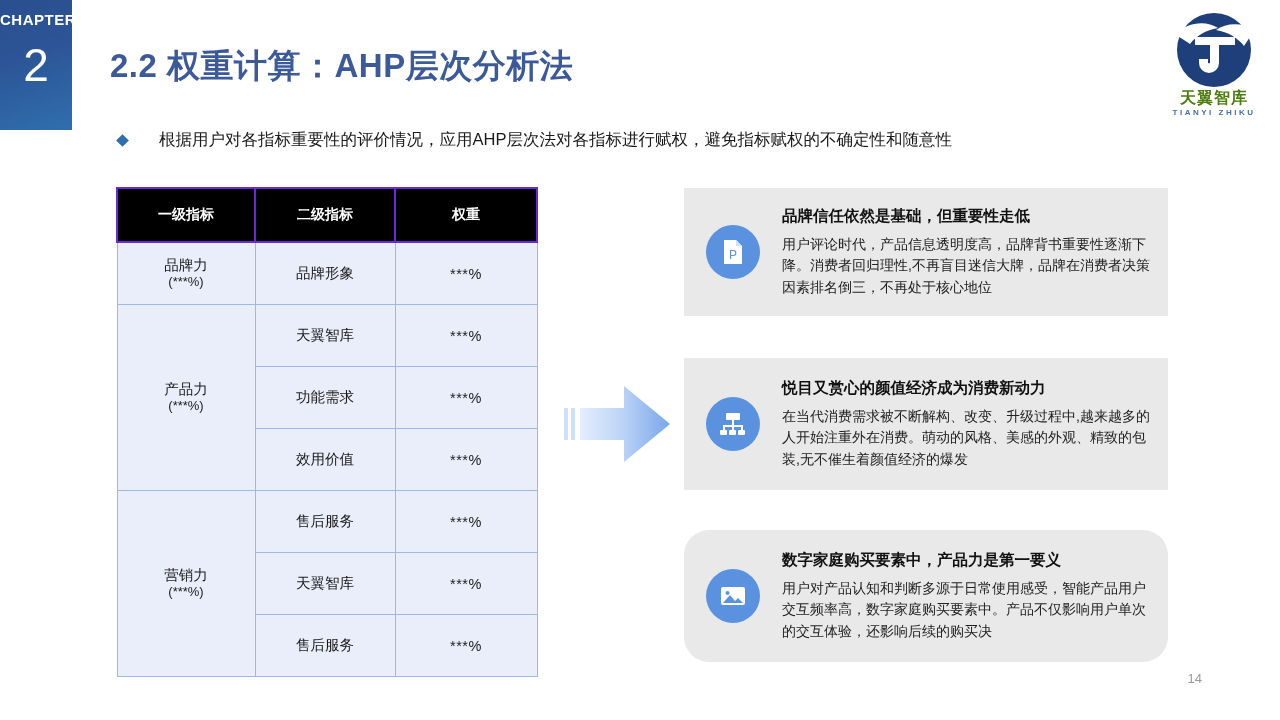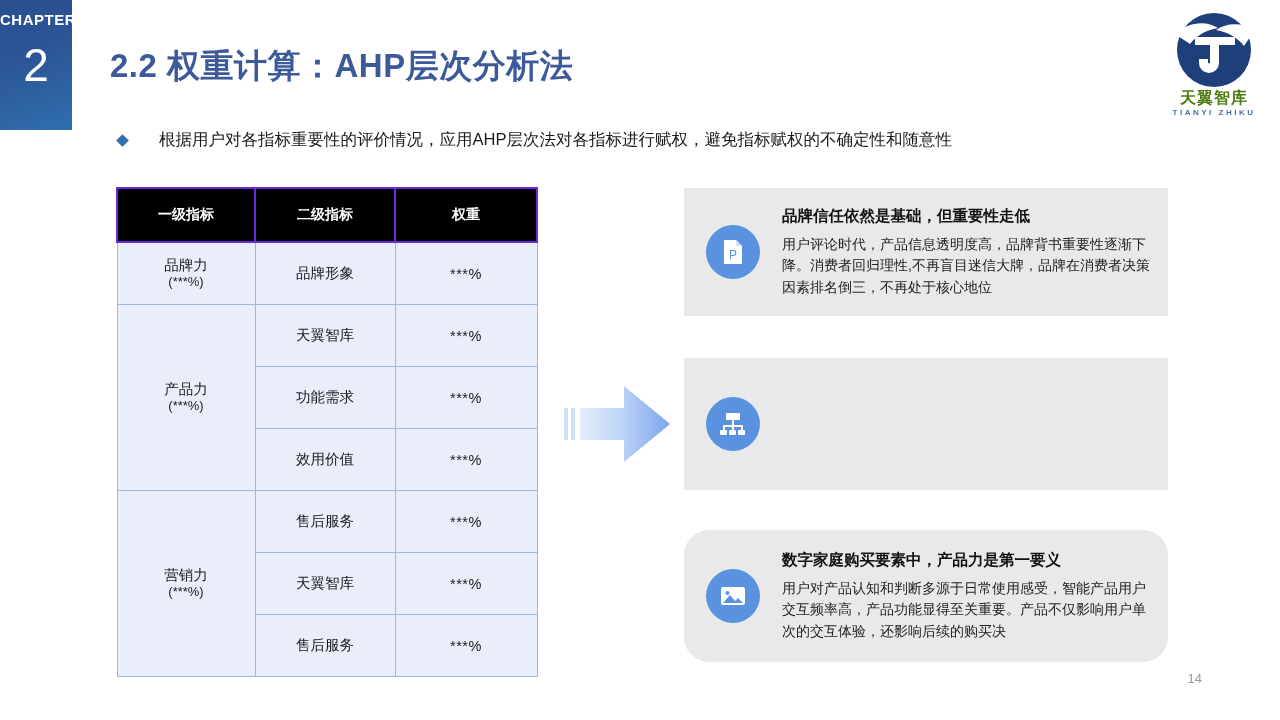--- a/index.html
+++ b/index.html
@@ -354,31 +354,35 @@
         <rect x="14" y="11" width="2" height="5" fill="#ffffff"></rect>
         <rect x="5" y="16" width="20" height="2" fill="#ffffff"></rect>
         <rect x="5" y="17" width="2" height="4" fill="#ffffff"></rect>
         <rect x="14" y="17" width="2" height="4" fill="#ffffff"></rect>
         <rect x="23" y="17" width="2" height="4" fill="#ffffff"></rect>
         <rect x="2" y="21" width="7" height="5" rx="1" fill="#ffffff"></rect>
         <rect x="11" y="21" width="7" height="5" rx="1" fill="#ffffff"></rect>
         <rect x="20" y="21" width="7" height="5" rx="1" fill="#ffffff"></rect>
       </svg>
     </div>
+    <div class="card-body">
+      <div class="card-title">悦目又赏心的颜值经济成为消费新动力</div>
+      <div class="card-desc">在当代消费需求被不断解构、改变、升级过程中,越来越多的人开始注重外在消费。萌动的风格、美感的外观、精致的包装,无不催生着颜值经济的爆发</div>
+    </div>
   </div>
 
   <div class="card card-3">
     <div class="card-icon">
       <svg width="30" height="30" viewBox="0 0 30 30">
         <rect x="3" y="6" width="24" height="18" rx="2" fill="#ffffff"></rect>
         <circle cx="9.5" cy="12" r="2" fill="#5b92e0"></circle>
         <path d="M5 22 L12 14 L17 20 L20 17 L25 22 Z" fill="#5b92e0"></path>
       </svg>
     </div>
     <div class="card-body">
       <div class="card-title">数字家庭购买要素中，产品力是第一要义</div>
-      <div class="card-desc">用户对产品认知和判断多源于日常使用感受，智能产品用户交互频率高，产品功能显得至关重要。产品不仅影响用户单次的交互体验，还影响后续的购买决</div>
+      <div class="card-desc">用户对产品认知和判断多源于日常使用感受，智能产品用户交互频率高，数字家庭购买要素中。产品不仅影响用户单次的交互体验，还影响后续的购买决</div>
     </div>
   </div>
 
   <div class="page-number">14</div>
 
 </div>
 
 </body></html>

